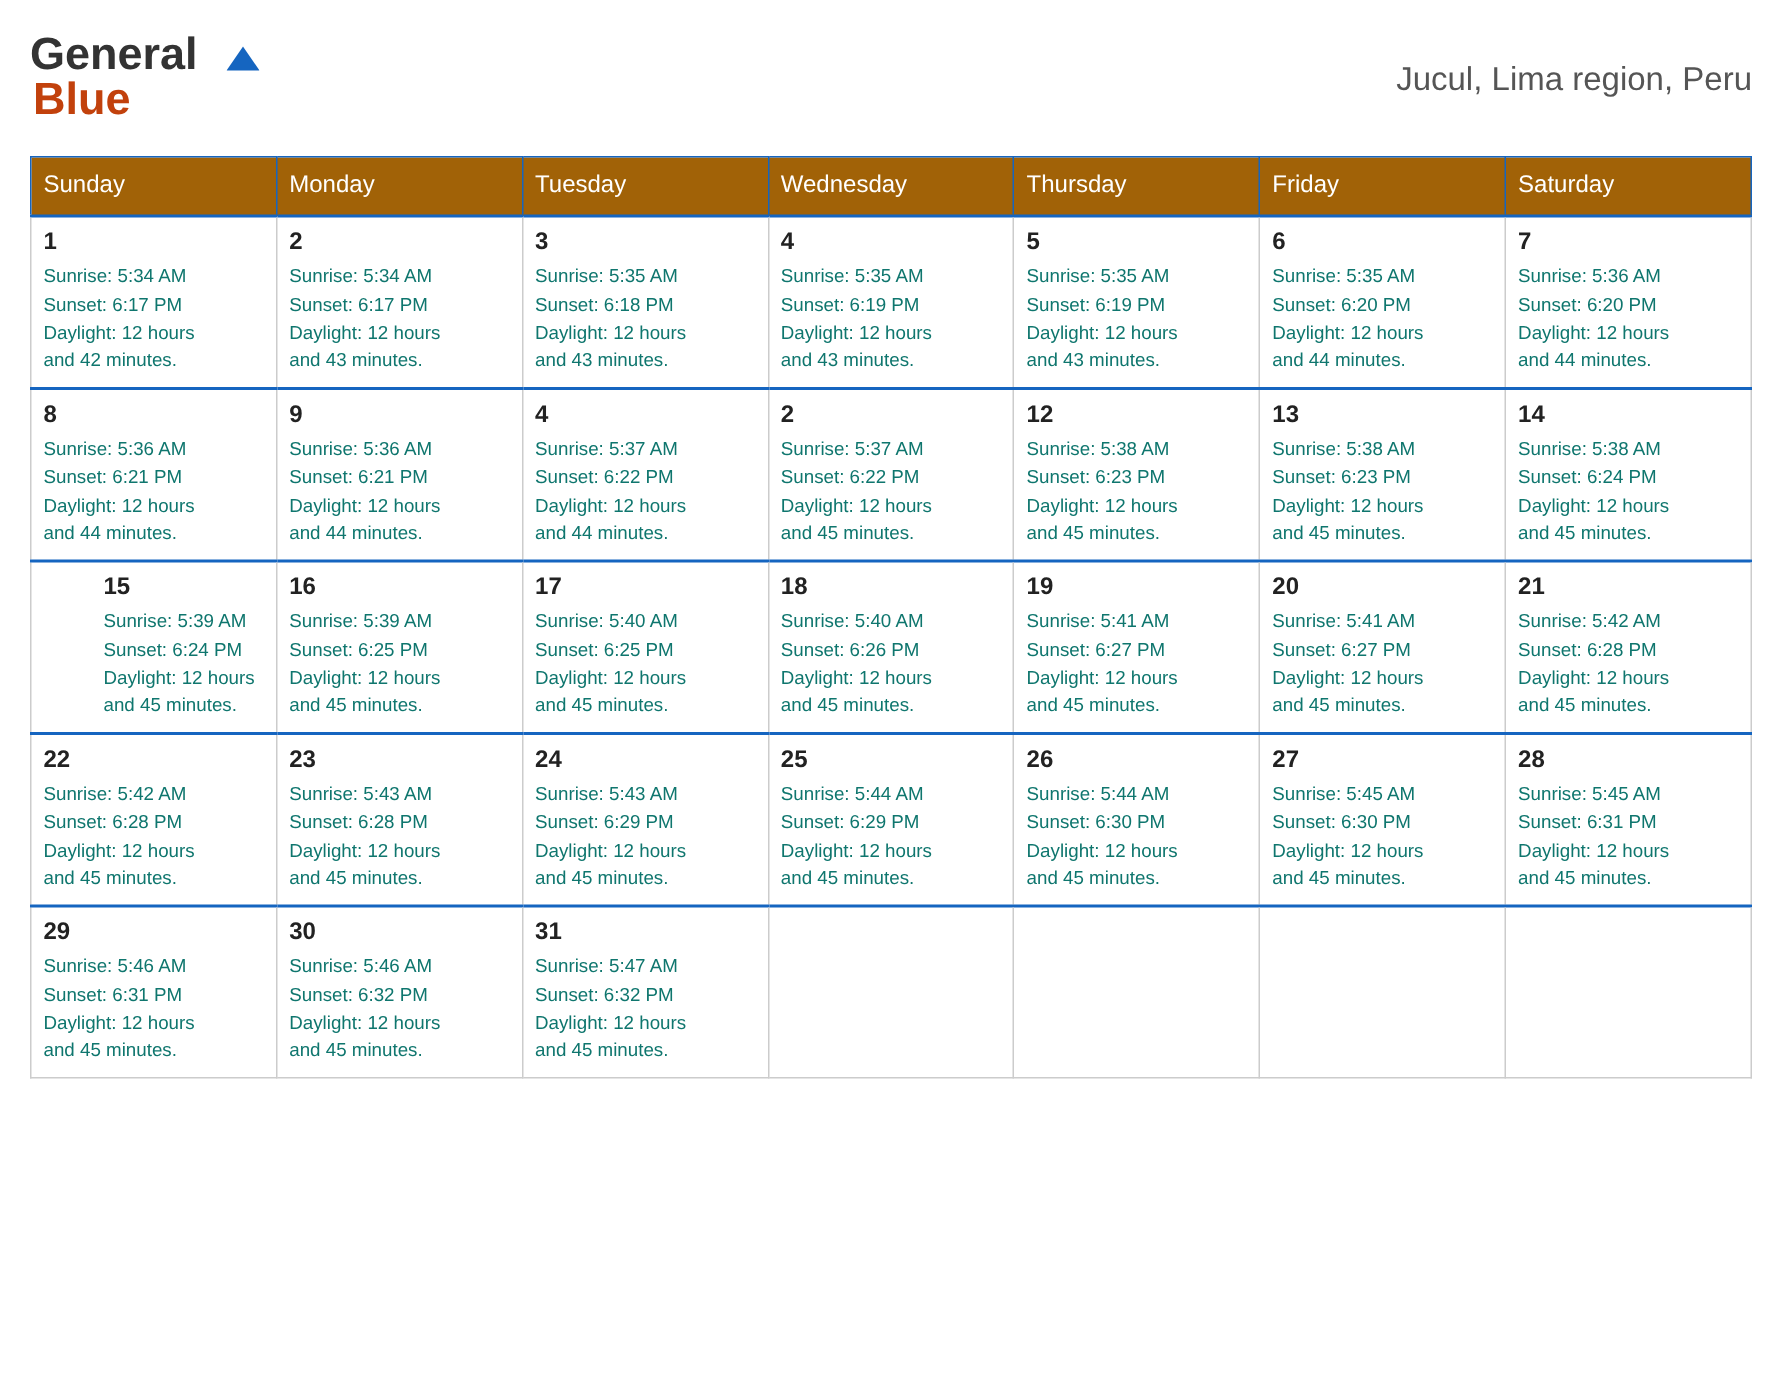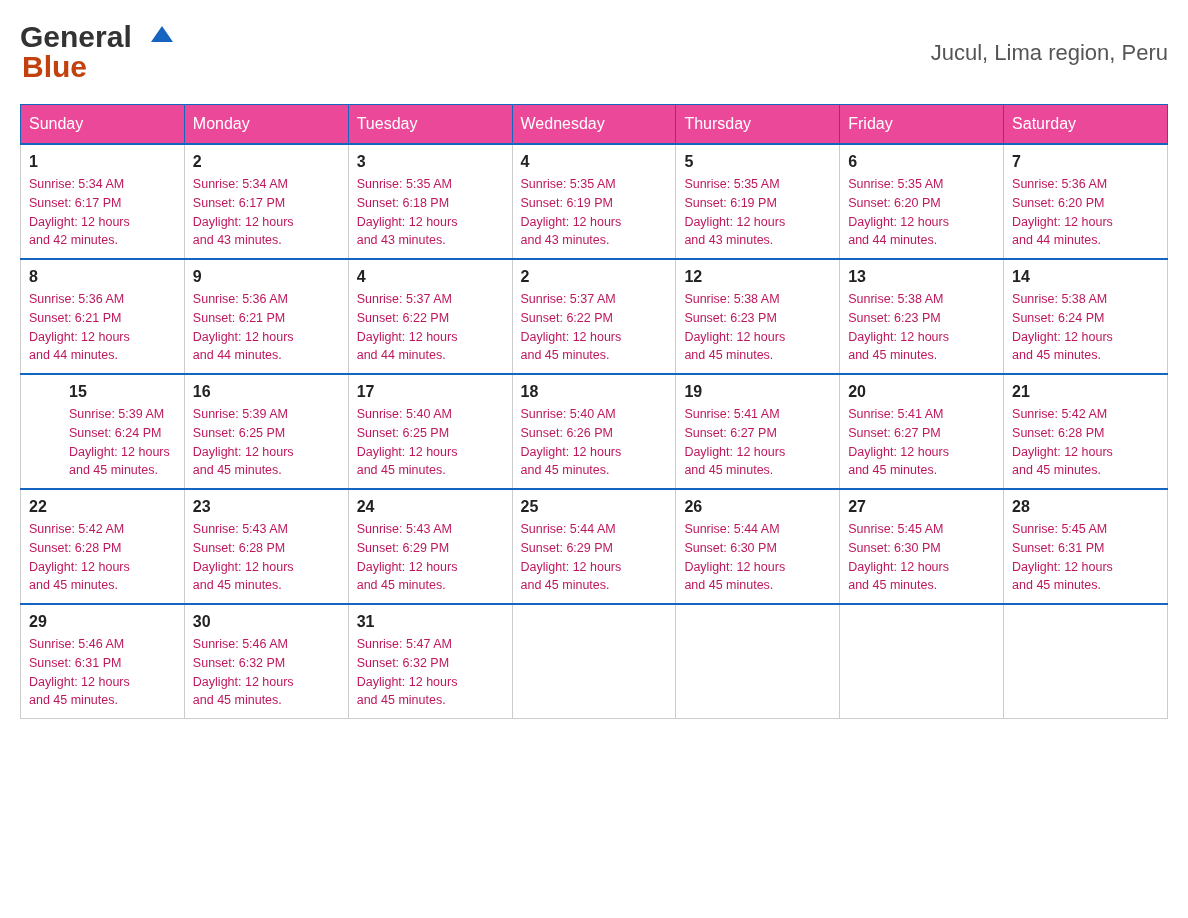--- a/index.html
+++ b/index.html
@@ -29,21 +29,21 @@
       font-size: 22px;
       color: #555;
       margin-top: 20px;
     }
     .calendar-table {
       width: 100%;
       border-collapse: collapse;
       table-layout: fixed;
     }
     .calendar-table th {
-      background-color: #ec4899;
+      background-color: #a16207;
       color: #fff;
       padding: 10px 8px;
       font-size: 16px;
       font-weight: normal;
       text-align: left;
       border: 1px solid #1565c0;
     }
     .calendar-table td {
       vertical-align: top;
       padding: 8px;
@@ -57,32 +57,33 @@
     }
     .day-number {
       font-size: 16px;
       font-weight: bold;
       color: #222;
       margin-bottom: 4px;
     }
     .day-info {
       font-size: 12.5px;
       line-height: 1.5;
-      color: #be185d;
+      color: #0f766e;
     }
     .row-border-top td {
       border-top: 2px solid #1565c0;
     }
     .logo-wrapper {
       display: flex;
       flex-direction: column;
       align-items: flex-start;
     }
     .logo-line1 {
       display: flex;
+      align-items: center;
       gap: 16px;
     }
   </style>
 </head>
 <body>
 
 <div class="header">
   <div class="logo-wrapper">
     <div class="logo-line1">
       <span style="font-size:30px;font-weight:bold;color:#333;">General</span>

